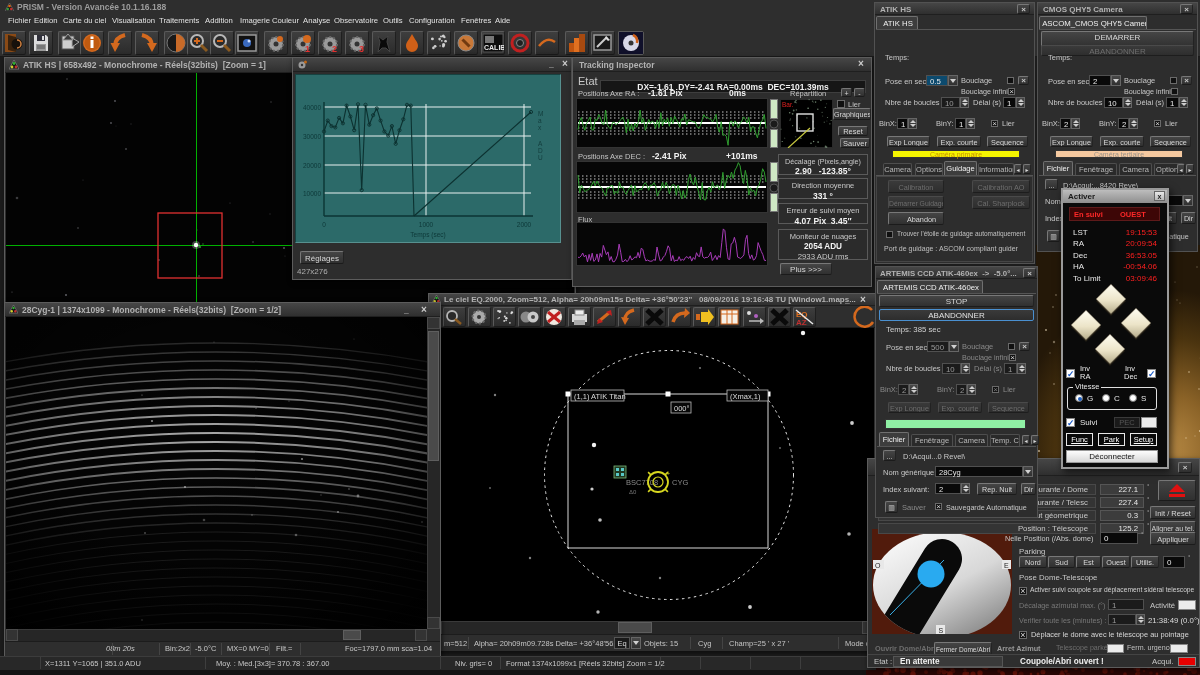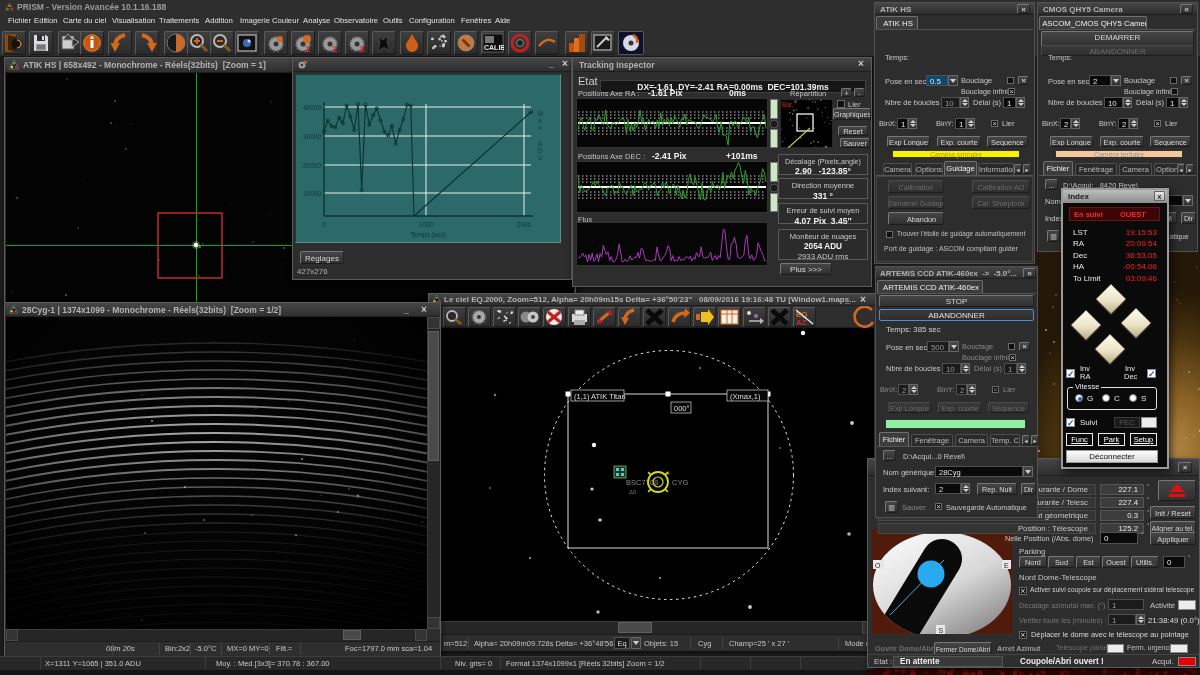--- a/index.html
+++ b/index.html
@@ -1006,21 +1006,21 @@
 <div class="t" style="left:1141px;top:531px;font-size:6px;color:#aaa;">°</div>
 <div class="btn" style="left:1150px;top:532px;width:46px;height:13px;font-size:7.5px;line-height:13px;">Appliquer</div>
 <div class="t" style="left:1019px;top:547px;font-size:7.8px;color:#c8c8c8;">Parking</div>
 <div class="btn" style="left:1019px;top:556px;width:28px;height:12px;font-size:7.3px;line-height:12px;">Nord</div>
 <div class="btn" style="left:1048px;top:556px;width:27px;height:12px;font-size:7.3px;line-height:12px;">Sud</div>
 <div class="btn" style="left:1076px;top:556px;width:25px;height:12px;font-size:7.3px;line-height:12px;">Est</div>
 <div class="btn" style="left:1102px;top:556px;width:28px;height:12px;font-size:7.3px;line-height:12px;">Ouest</div>
 <div class="btn" style="left:1131px;top:556px;width:28px;height:12px;font-size:7.3px;line-height:12px;">Utilis.</div>
 <div class="t" style="left:1163px;top:556px;width:22px;height:12px;font-size:8px;line-height:12px;background:#090909;color:#e8e8e8;border:1px solid #505050;padding-left:3px;text-align:left;">0</div>
 <div class="t" style="left:1188px;top:554px;font-size:6px;color:#aaa;">°</div>
-<div class="t" style="left:1019px;top:573px;font-size:7.8px;color:#c8c8c8;">Nord Dome-Telescope</div>
+<div class="t" style="left:1019px;top:573px;font-size:7.8px;color:#c8c8c8;">Pose Dome-Telescope</div>
 <div class="t" style="left:1019px;top:587px;width:8px;height:8px;background:#101010;border:1px solid #6a6a6a;color:#dcdcdc;font-size:9px;line-height:7px;text-align:center;">×</div>
 <div class="t" style="left:1030px;top:586px;font-size:6.7px;color:#d0d0d0;">Activer suivi coupole sur déplacement sidéral telescope</div>
 <div class="t" style="left:1019px;top:601px;font-size:7.2px;color:#787878;">Décalage azimutal max. (°) :</div>
 <div class="t" style="left:1108px;top:599px;width:36px;height:11px;font-size:7.8px;line-height:11px;background:#1b1b1b;color:#9a9a9a;border:1px solid #505050;padding-left:3px;text-align:left;">1</div>
 <div class="t" style="left:1150px;top:601px;font-size:7.8px;color:#c8c8c8;">Activité</div>
 <div style="left:1178px;top:600px;width:18px;height:10px;background:#ececec;border:1px solid #888;"></div>
 <div class="t" style="left:1019px;top:616px;font-size:7.2px;color:#787878;">Verifier toute les (minutes) :</div>
 <div class="t" style="left:1108px;top:614px;width:28px;height:11px;font-size:7.8px;line-height:11px;background:#1b1b1b;color:#9a9a9a;border:1px solid #505050;padding-left:3px;text-align:left;">1</div>
 <div class="sp" style="left:1136px;top:614px;width:9px;height:11px;">
     <i style="border-bottom:3px solid #cfcfcf;"></i>
@@ -1113,21 +1113,21 @@
     <i style="border-top:3px solid #cfcfcf;"></i>
   </div>
 <div class="btn" style="left:977px;top:483px;width:40px;height:12px;font-size:7.2px;line-height:12px;">Rep. Nuit</div>
 <div class="btn" style="left:1021px;top:483px;width:15px;height:12px;font-size:7.2px;line-height:12px;">Dir</div>
 <div class="btn" style="left:885px;top:501px;width:13px;height:12px;font-size:7px;line-height:12px;">▥</div>
 <div class="t" style="left:902px;top:503px;font-size:7.5px;color:#8a8a8a;">Sauver</div>
 <div class="t" style="left:935px;top:503px;width:7px;height:7px;background:#101010;border:1px solid #6a6a6a;color:#dcdcdc;font-size:8px;line-height:6px;text-align:center;">×</div>
 <div class="t" style="left:946px;top:503px;font-size:7.2px;color:#c8c8c8;">Sauvegarde Automatique</div>
 <div style="left:1061px;top:188px;width:108px;height:281px;background:#0a0a0a;border:2px solid #9a9a9a;box-shadow:2px 3px 8px rgba(0,0,0,.7);"></div>
 <div style="left:1063px;top:190px;width:104px;height:13px;background:linear-gradient(#bdbdbd,#8e8e8e);"></div>
-<div class="t" style="left:1068px;top:192px;font-size:8px;color:#1a1a1a;font-weight:bold;">Index</div>
+<div class="t" style="left:1068px;top:192px;font-size:8px;color:#1a1a1a;font-weight:bold;">Activer</div>
 <div class="t" style="left:1154px;top:191px;width:11px;height:10px;background:linear-gradient(#e8e8e8,#b8b8b8);border:1px solid #666;color:#222;font-size:7px;line-height:9px;text-align:center;font-weight:bold;">x</div>
 <div style="left:1069px;top:207px;width:91px;height:14px;background:#3d0606;border:1px solid #5e1a1a;"></div>
 <div class="t" style="left:1074px;top:210px;font-size:7.5px;color:#ff2828;font-weight:bold;">En suivi</div>
 <div class="t" style="left:1120px;top:210px;font-size:7.5px;color:#ff2828;font-weight:bold;">OUEST</div>
 <div class="t" style="left:1073px;top:228.0px;font-size:8px;color:#e8e8e8;">LST</div>
 <div class="t" style="left:1108px;top:228.0px;width:49px;text-align:right;font-size:8px;color:#ff2020;">19:15:53</div>
 <div class="t" style="left:1073px;top:239.4px;font-size:8px;color:#e8e8e8;">RA</div>
 <div class="t" style="left:1108px;top:239.4px;width:49px;text-align:right;font-size:8px;color:#ff2020;">20:09:54</div>
 <div class="t" style="left:1073px;top:250.8px;font-size:8px;color:#e8e8e8;">Dec</div>
 <div class="t" style="left:1108px;top:250.8px;width:49px;text-align:right;font-size:8px;color:#ff2020;">36:53.05</div>

